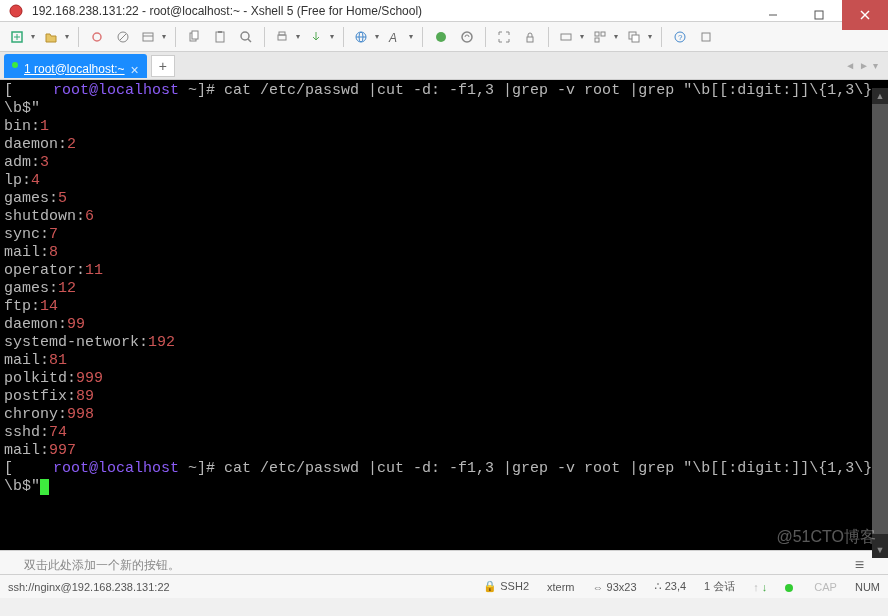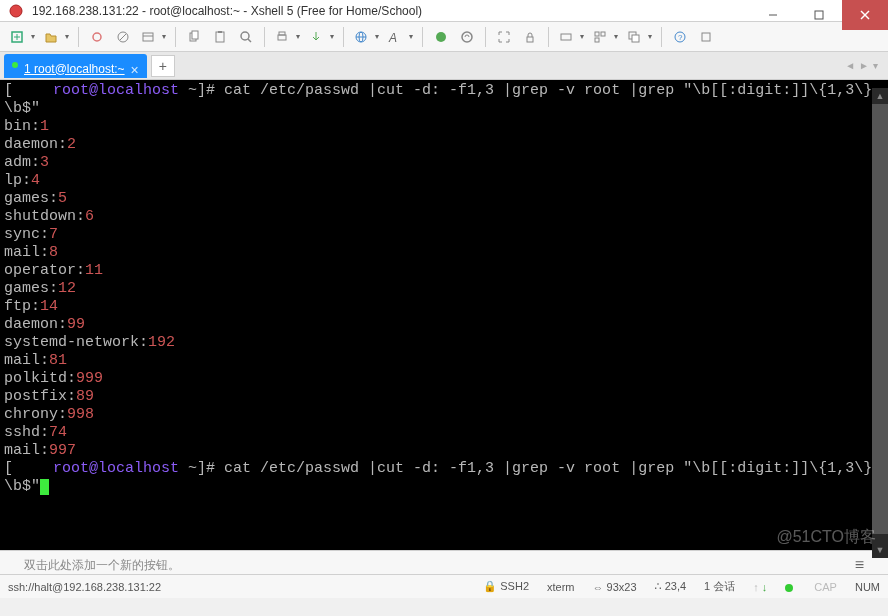--- a/index.html
+++ b/index.html
@@ -372,21 +372,21 @@
 </div>
 
 <div class="watermark">@51CTO博客</div>
 
 <div class="quickbar">
   <span>双击此处添加一个新的按钮。</span>
   <span class="menu-icon">≡</span>
 </div>
 
 <div class="statusbar">
-  <span class="left">ssh://halt@192.168.238.131:22</span>
+  <span class="left">ssh://nginx@192.168.238.131:22</span>
   <span><span class="lock">🔒</span> <span>SSH2</span></span>
   <span>xterm</span>
   <span>⇔ <span>93x23</span></span>
   <span>∴ <span>23,4</span></span>
   <span>1 会话</span>
   <span><span class="indicator-up">↑</span> <span class="indicator-down">↓</span></span>
   <span><span class="indicator-green"></span></span>
   <span style="color:#bbb">CAP</span>
   <span>NUM</span>
 </div>

